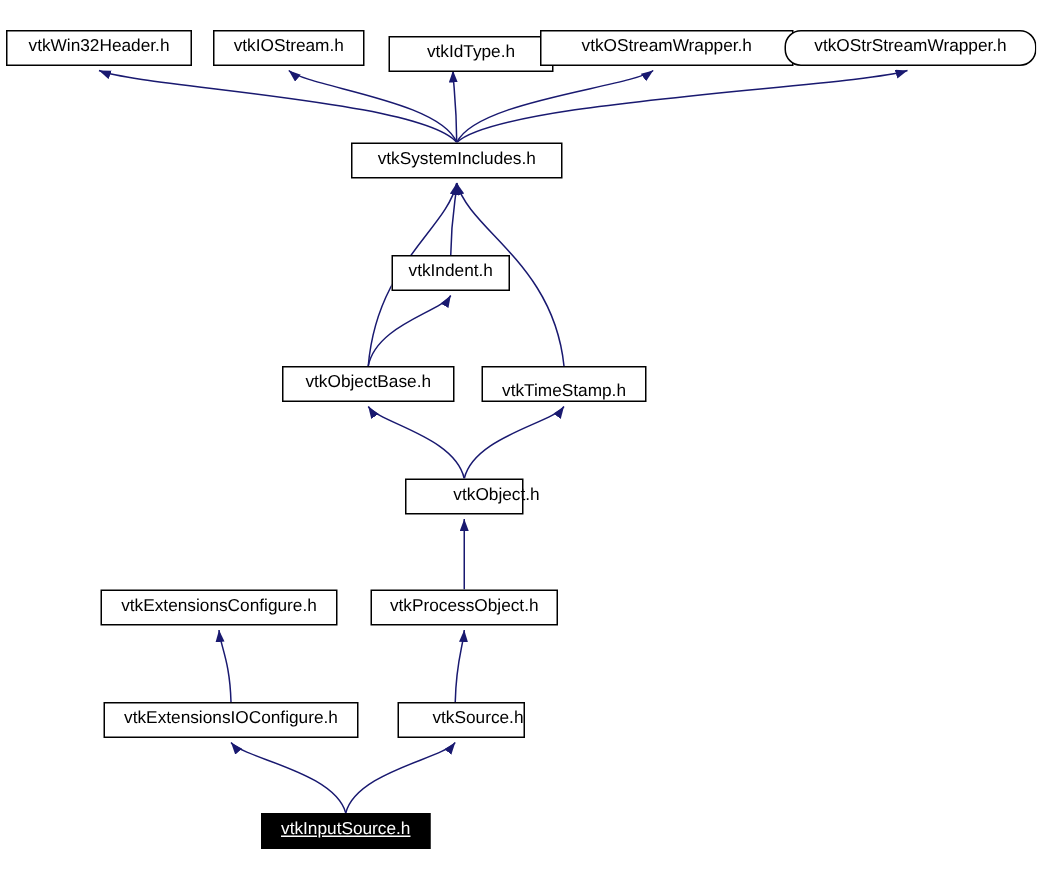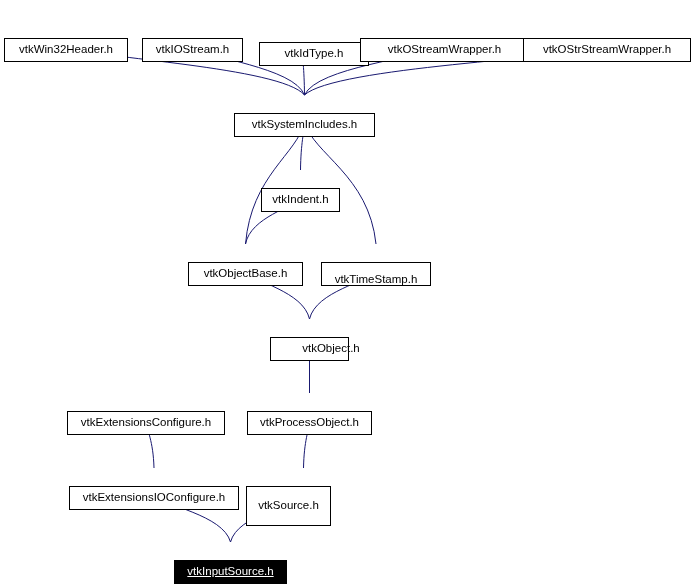--- a/index.html
+++ b/index.html
@@ -21,21 +21,20 @@
     border: 1px solid #000000;
     background: #ffffff;
     color: #000000;
     font-size: 11.5px;
     line-height: 1;
     display: flex;
     align-items: center;
     justify-content: center;
     white-space: nowrap;
     letter-spacing: 0px;
-    margin-top: 18px;
   }
   .node.highlight {
     background: #000000;
     color: #ffffff;
     border-color: #000000;
   }
   svg.edges {
     position: absolute;
     left: 0;
     top: 0;
@@ -79,21 +78,21 @@
       </div>
       <div class="node" style="left: 142px; top: 20px; width: 101px; height: 24px;">
         <span>vtkIOStream.h</span>
       </div>
       <div class="node" style="left: 259px; top: 24px; width: 110px; height: 24px;">
         <span>vtkIdType.h</span>
       </div>
       <div class="node" style="left: 360px; top: 20px; width: 169px; height: 24px;">
         <span>vtkOStreamWrapper.h</span>
       </div>
-      <div class="node" style="left: 523px; top: 20px; width: 168px; height: 24px;">
+      <div class="node" style="left: 523px; top: 20px; width: 168px; height: 24px; border-radius: 11px;">
         <span>vtkOStrStreamWrapper.h</span>
       </div>
       <div class="node" style="left: 234px; top: 95px; width: 141px; height: 24px;">
         <span>vtkSystemIncludes.h</span>
       </div>
       <div class="node" style="left: 261px; top: 170px; width: 79px; height: 24px;">
         <span>vtkIndent.h</span>
       </div>
       <div class="node" style="left: 188px; top: 244px; width: 115px; height: 24px;">
         <span>vtkObjectBase.h</span>
@@ -106,20 +105,20 @@
       </div>
       <div class="node" style="left: 67px; top: 393px; width: 158px; height: 24px;">
         <span>vtkExtensionsConfigure.h</span>
       </div>
       <div class="node" style="left: 247px; top: 393px; width: 125px; height: 24px;">
         <span>vtkProcessObject.h</span>
       </div>
       <div class="node" style="left: 69px; top: 468px; width: 170px; height: 24px;">
         <span>vtkExtensionsIOConfigure.h</span>
       </div>
-      <div class="node" style="left: 246px; top: 468px; width: 85px; height: 40px;">
+      <div class="node" style="left: 265px; top: 468px; width: 85px; height: 24px; justify-content: flex-end;">
         <span>vtkSource.h</span>
       </div>
       <div class="node highlight" style="left: 174px; top: 542px; width: 113px; height: 24px; text-decoration: underline;">
         <span>vtkInputSource.h</span>
       </div>
     </div>
 </div>
 
 </body></html>

